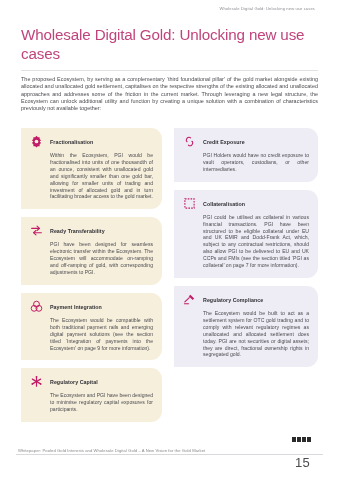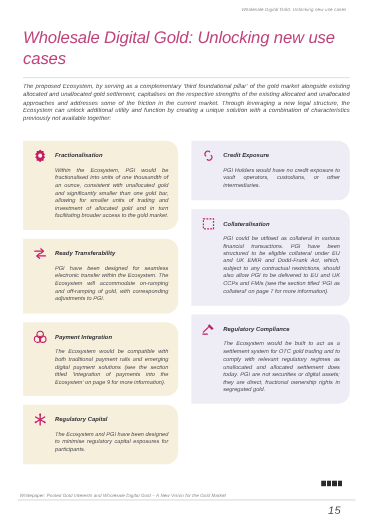--- a/index.html
+++ b/index.html
@@ -3,21 +3,21 @@
 <meta charset="utf-8">
 <style>
   html,body{margin:0;padding:0;}
   body{
     width:339px;height:480px;
     background:#ffffff;
     font-family:"Liberation Sans", sans-serif;
     -webkit-font-smoothing:antialiased;
     overflow:hidden;
   }
-  .page{position:relative;width:327px;height:480px;box-sizing:border-box;background:#fff;font-style:italic;}
+  .page{position:relative;width:327px;height:480px;box-sizing:border-box;background:#fff;}
 
   
   .running-header{
     position:absolute;top:6px;right:12px;
     font-size:4.1px;letter-spacing:.12px;
     color:#8e8e93;white-space:nowrap;
   }
 
   
   .title-block{position:absolute;left:21px;top:26px;width:300px;}
@@ -84,21 +84,21 @@
     position:absolute;left:16px;bottom:25px;width:307px;height:.7px;
     background:#d9d9dd;
   }
   .footer-text{
     position:absolute;left:18px;bottom:27px;
     font-size:4.15px;color:#8a8a90;
     letter-spacing:.08px;white-space:nowrap;
   }
   .page-number{
     position:absolute;right:17px;bottom:10px;
-    font-size:10px;color:#4b4b50;letter-spacing:.3px;
+    font-size:13px;color:#4b4b50;letter-spacing:.3px;
   }
   .corner-mark{
     position:absolute;right:16px;bottom:38px;
     width:19px;height:5px;
     background:repeating-linear-gradient(90deg,#2b2b2b 0 4px,#ffffff 4px 5px);
   }
 </style>
 </head>
 <body>
 

